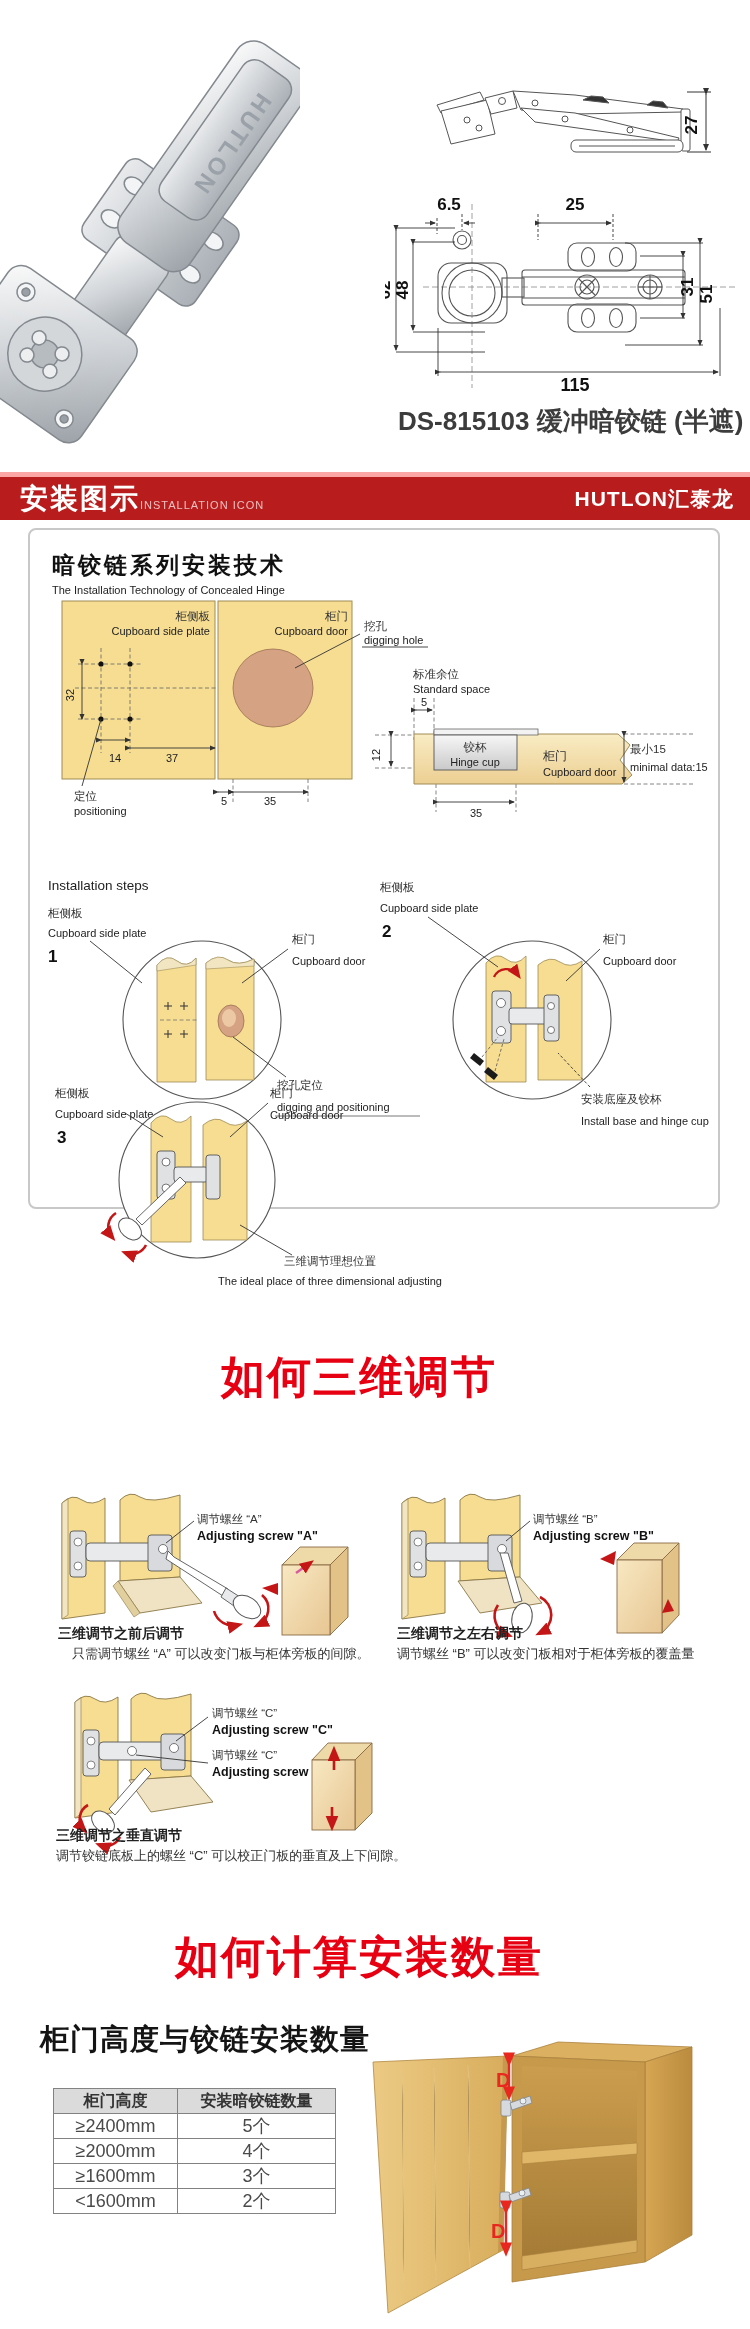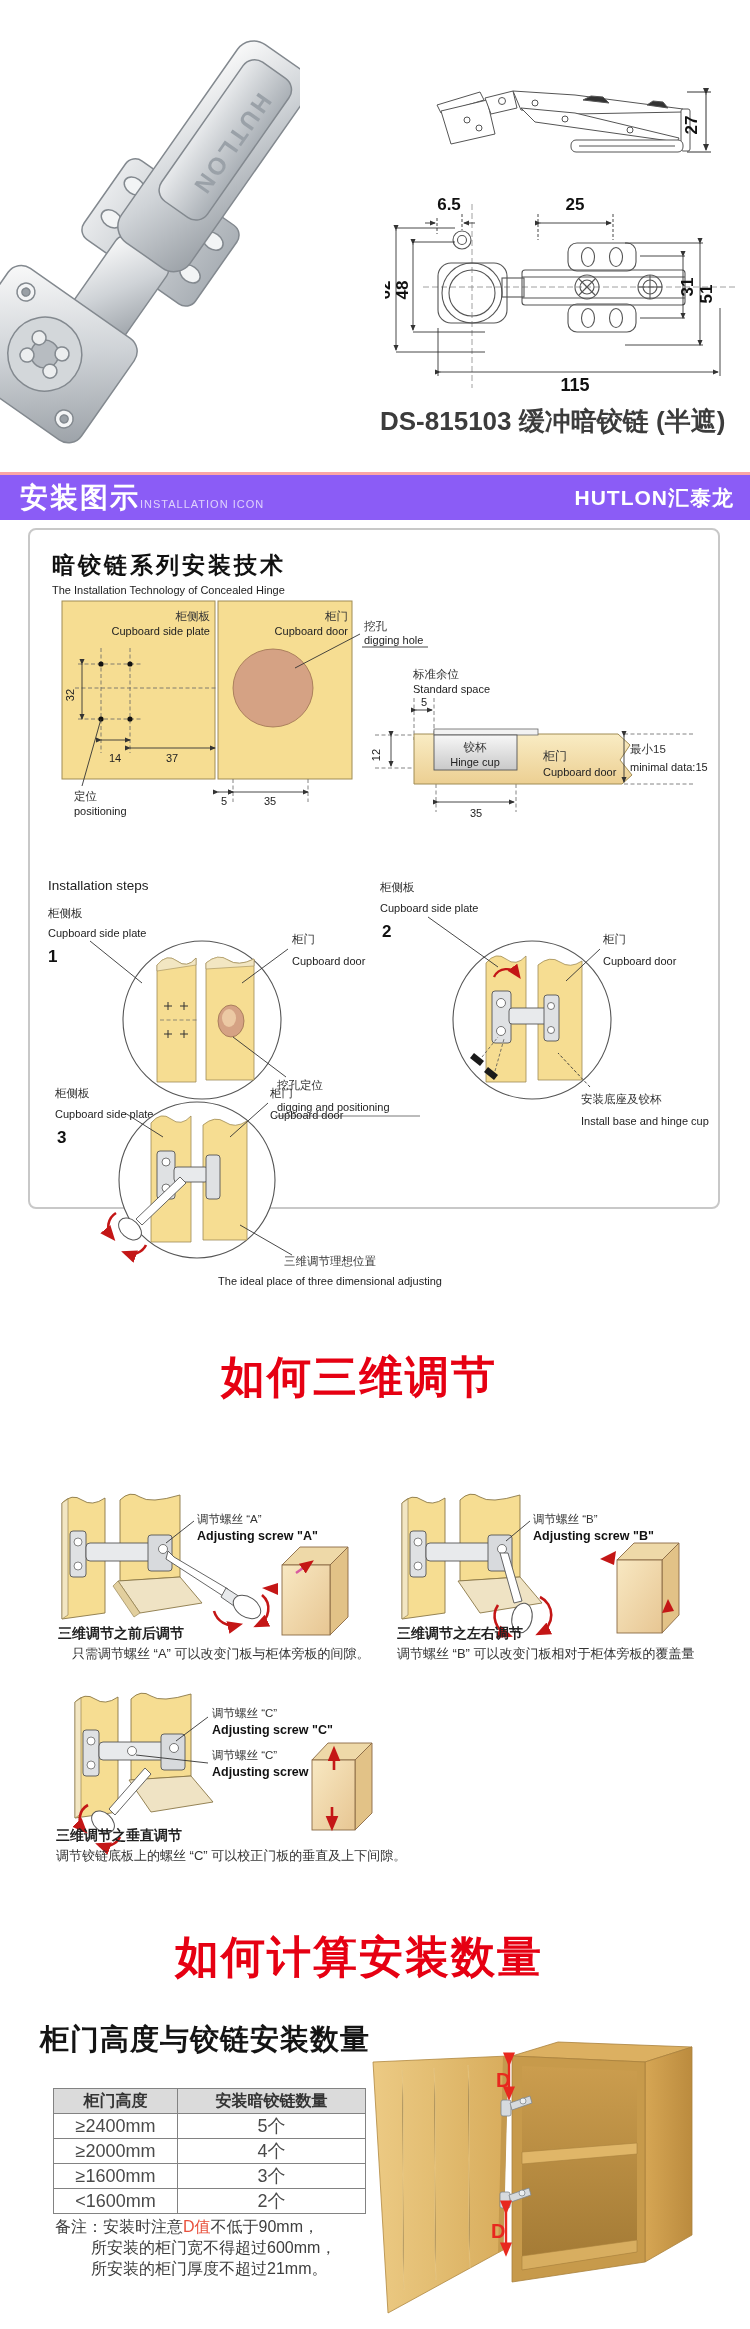--- a/index.html
+++ b/index.html
@@ -1,43 +1,43 @@
 <!DOCTYPE html>
 <html><head>
 <meta charset="utf-8">
 <style>
   html,body{margin:0;padding:0;background:#fff;}
   *{box-sizing:border-box;}
   .page{position:relative;width:750px;height:2329px;background:#fff;overflow:hidden;
         font-family:"Liberation Sans","DejaVu Sans",sans-serif;}
   .abs{position:absolute;}
   
-  .product-title{left:380px;top:404px;width:348px;font-size:26px;font-weight:bold;
+  .product-title{left:398px;top:404px;width:348px;font-size:26px;font-weight:bold;
                  color:#3c3c3c;letter-spacing:0px;white-space:nowrap;}
   
-  .banner{left:0;top:472px;width:750px;height:48px;background:#8b5cf6;
-          border-top:3px solid #fca5a5;display:flex;align-items:center;justify-content:space-between;}
+  .banner{left:0;top:472px;width:750px;height:48px;background:#b91c1c;
+          border-top:5px solid #fca5a5;display:flex;align-items:center;justify-content:space-between;}
   .banner-left{display:flex;align-items:flex-end;padding-left:20px;}
   .banner-cn{color:#fff;font-size:28px;font-weight:bold;letter-spacing:2px;line-height:1;}
   .banner-en{color:rgba(255,255,255,0.72);font-size:11px;margin-bottom:2px;letter-spacing:1px;}
   .banner-logo{color:#fff;font-size:21px;font-weight:bold;padding-right:16px;letter-spacing:1px;text-align:center;}
   
   .tech-box{left:28px;top:528px;width:692px;height:681px;background:#fff;
             border:2px solid #c8c8c8;border-radius:8px;}
   .tech-title{left:22px;top:20px;font-size:23px;font-weight:bold;color:#111;letter-spacing:3px;}
   .tech-sub{left:22px;top:54px;font-size:11px;color:#222;text-align:right;}
   
   .red-heading{width:718px;text-align:center;font-size:44px;font-weight:bold;color:#e60012;
                letter-spacing:2px;}
   .adjust-title{left:68px;top:1446px;font-size:26px;font-weight:bold;color:#141414;letter-spacing:1px;}
   .cap-bold{font-size:14px;font-weight:bold;color:#222;white-space:nowrap;}
   .cap-normal{font-size:13px;color:#333;white-space:nowrap;}
   .qty-title{left:40px;top:2020px;font-size:29px;font-weight:bold;color:#141414;letter-spacing:1px;}
   
-  .qty-table{left:53px;top:2088px;width:313px;border-collapse:collapse;}
+  .qty-table{left:53px;top:2088px;width:283px;border-collapse:collapse;}
   .qty-table th{background:#dbdbdb;border:1px solid #828282;font-size:16px;font-weight:bold;
                 color:#333;height:25px;padding:0;}
   .qty-table td{border:1px solid #828282;font-size:18px;color:#4a4a4a;height:24px;
                 text-align:center;padding:0;}
   .qty-table .c1{width:124px;}
   .note{left:55px;top:2216px;width:330px;font-size:16px;color:#3d3d3d;line-height:21px;}
   .note .red{color:#e8503c;}
   .note-indent{padding-left:36px;}
   svg text{font-family:"Liberation Sans","DejaVu Sans",sans-serif;}
 </style>
@@ -527,25 +527,20 @@
       <td>≥1600mm</td>
       <td>3个</td>
     </tr>
     <tr>
       <td>&lt;1600mm</td>
       <td>2个</td>
     </tr>
   </tbody>
     </table>
 
-  <div class="abs note">
-    <div><span>备注：安装时注意</span><span class="red">D值</span><span>不低于90mm，</span></div>
-    <div class="note-indent">所安装的柜门宽不得超过600mm，</div>
-    <div class="note-indent">所安装的柜门厚度不超过21mm。</div>
-  </div>
 
   <svg class="abs" style="left:372px;top:2040px;" width="356" height="285" viewBox="0 0 356 285">
     <defs>
       <marker id="arR3" markerWidth="7" markerHeight="7" refX="4" refY="2.5" orient="auto">
         <path d="M0,0 L6,2.5 L0,5 Z" fill="#e8281e"></path>
       </marker>
       <linearGradient id="doorw" x1="0" y1="0" x2="1" y2="0">
         <stop offset="0" stop-color="#ecca84"></stop>
           <stop offset="0.5" stop-color="#e2bc70"></stop>
           <stop offset="1" stop-color="#d8ac5c"></stop>

